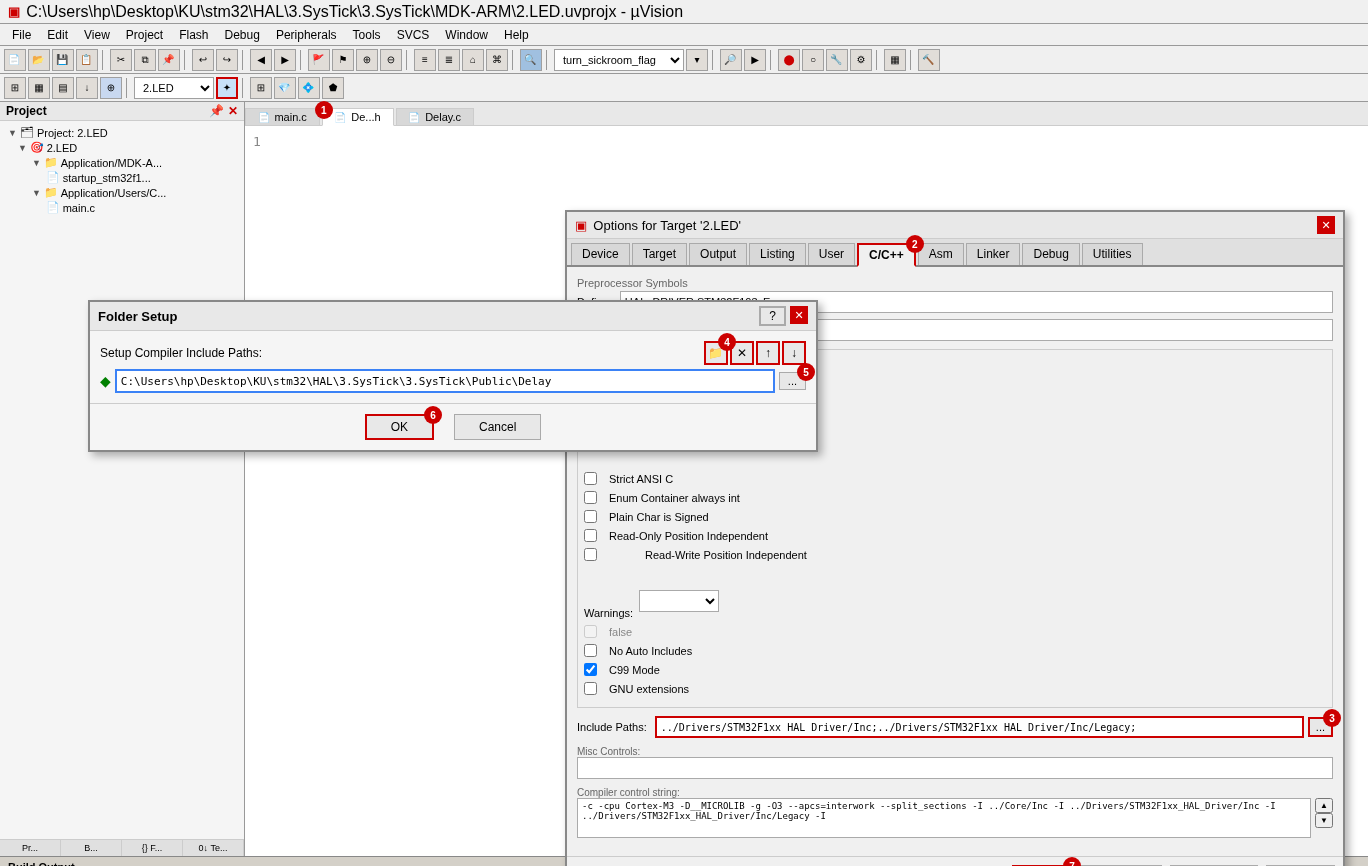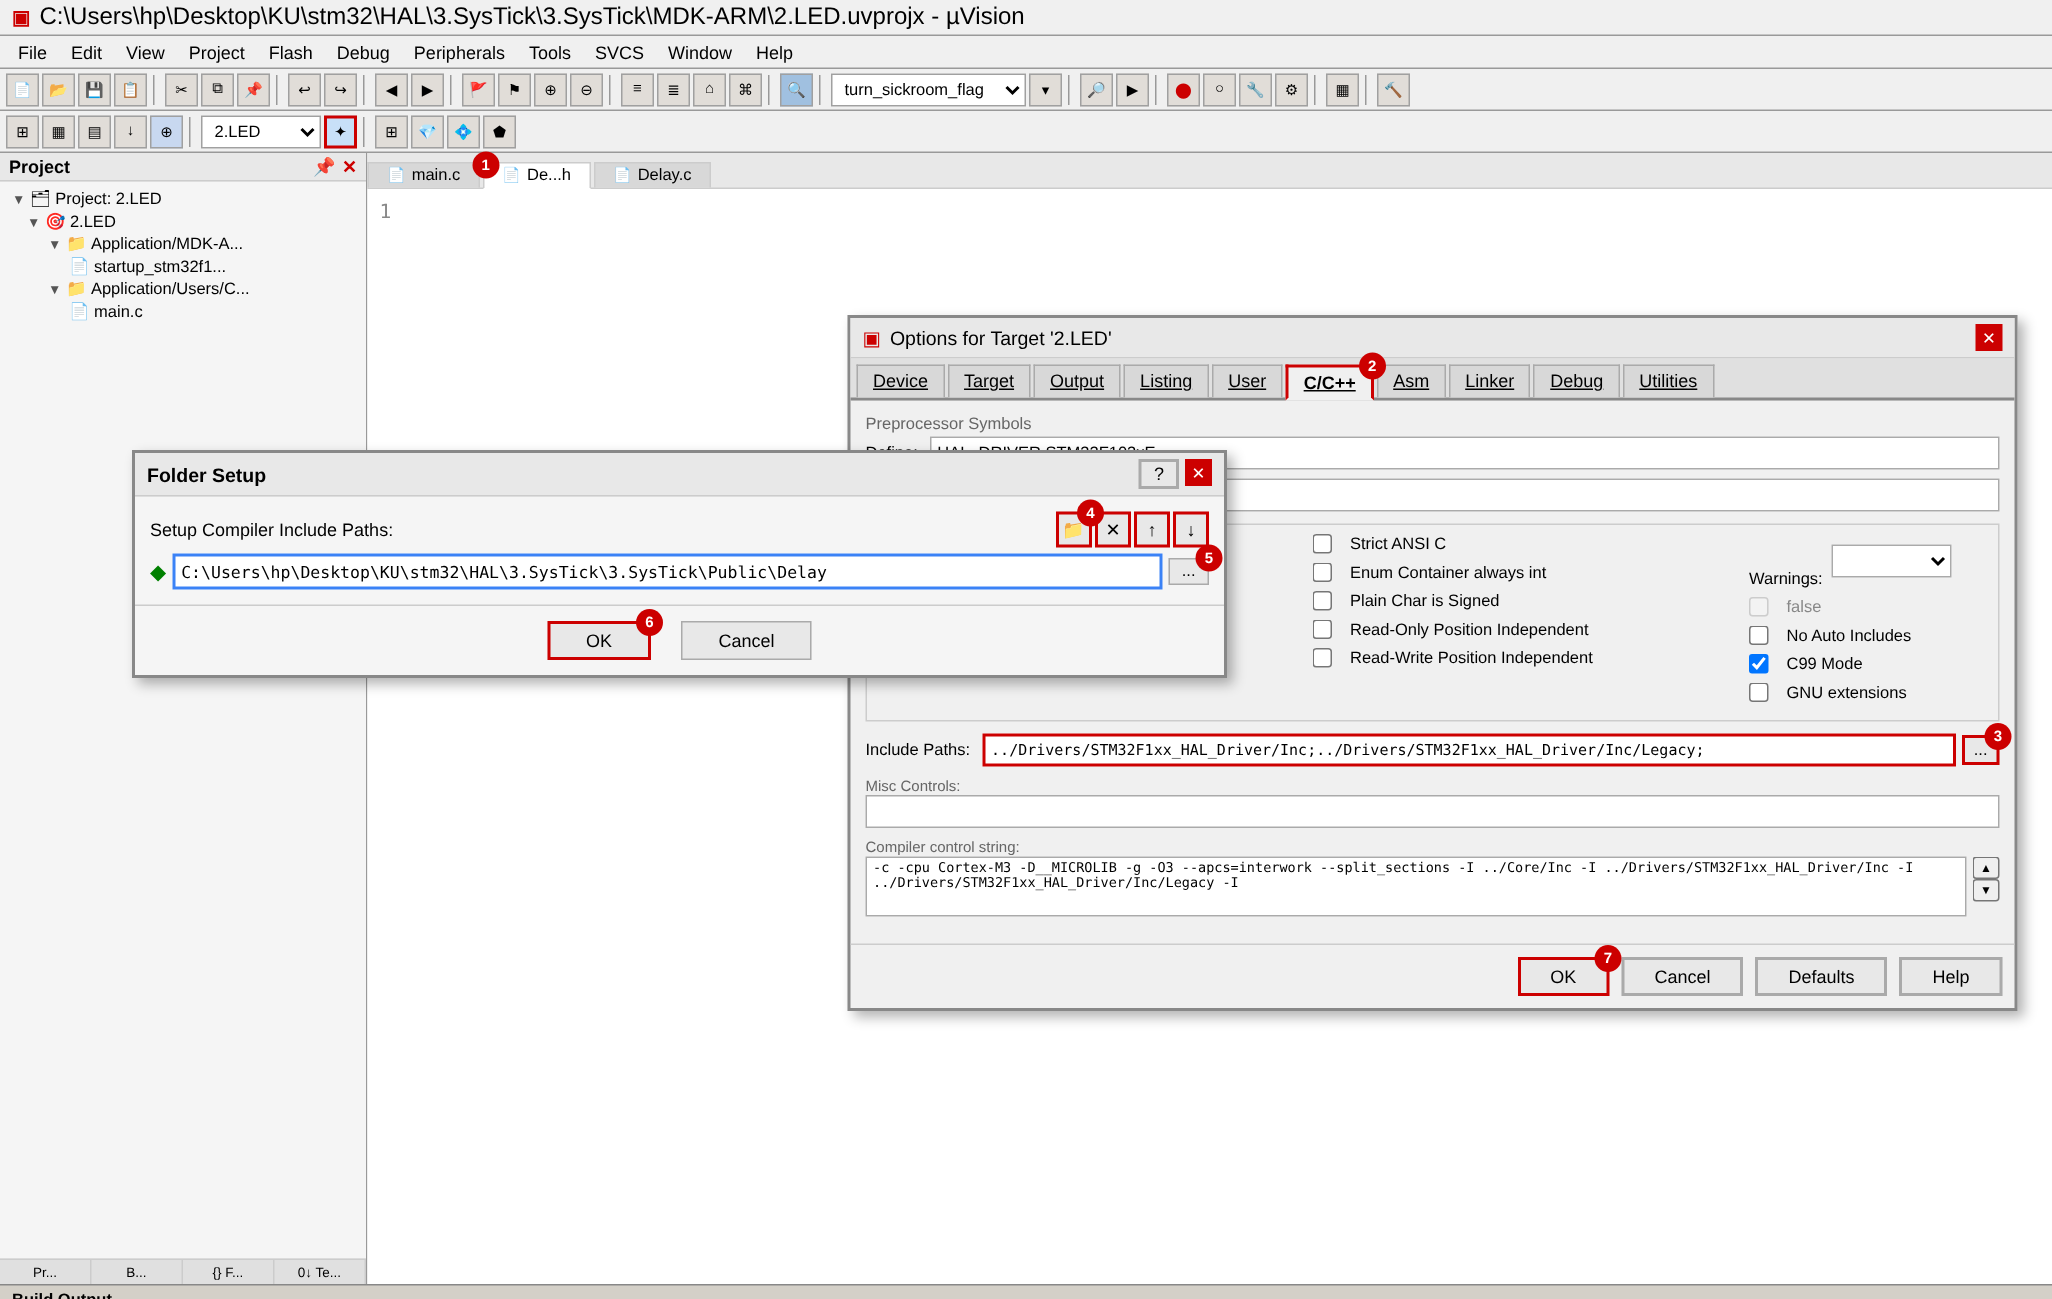--- a/index.html
+++ b/index.html
@@ -40,21 +40,21 @@
     .content-area { flex: 1; display: flex; flex-direction: column; background: #fff; }
     .tabs-bar { background: #e8e8e8; border-bottom: 1px solid #ccc; display: flex; align-items: flex-end; height: 24px; }
     .tab { padding: 2px 12px; border: 1px solid #ccc; border-bottom: none; background: #d8d8d8; cursor: pointer; font-size: 11px; margin-right: 2px; display: flex; align-items: center; gap: 4px; }
     .tab.active { background: white; border-bottom: 1px solid white; margin-bottom: -1px; }
     .editor-area { flex: 1; background: white; padding: 8px; font-family: monospace; font-size: 13px; position: relative; }
     .line-number { color: #888; padding-right: 12px; }
     .dialog { position: absolute; top: 210px; left: 565px; width: 780px; background: #f0f0f0; border: 2px solid #888; box-shadow: 4px 4px 8px rgba(0,0,0,0.3); z-index: 20; }
     .dialog-title { background: #e8e8e8; padding: 4px 8px; display: flex; align-items: center; justify-content: space-between; border-bottom: 1px solid #ccc; }
     .dialog-title-text { font-size: 13px; display: flex; align-items: center; gap: 6px; }
     .dialog-close { width: 18px; height: 18px; background: #c00; border: none; color: white; cursor: pointer; font-size: 11px; display: flex; align-items: center; justify-content: center; }
-    .dialog-tabs { display: flex; background: #e0e0e0; border-bottom: 2px solid #888; padding: 0 4px; padding-top: 4px; text-decoration: underline; }
+    .dialog-tabs { display: flex; background: #e0e0e0; border-bottom: 2px solid #888; padding: 0 4px; padding-top: 4px; }
     .dialog-tab { padding: 3px 10px; border: 1px solid #aaa; border-bottom: none; background: #d8d8d8; cursor: pointer; font-size: 12px; margin-right: 2px; }
     .dialog-tab.active { background: #f0f0f0; border-bottom: 1px solid #f0f0f0; margin-bottom: -2px; font-weight: bold; border: 2px solid #c00; border-bottom: 2px solid #f0f0f0; }
     .dialog-content { padding: 10px; }
     .dialog-footer { padding: 8px; display: flex; justify-content: flex-end; gap: 8px; border-top: 1px solid #ccc; }
     .dialog-btn { padding: 4px 20px; border: 2px solid #aaa; background: #e8e8e8; cursor: pointer; font-size: 12px; }
     .dialog-btn.primary { border: 2px solid #c00; }
     
     
     .cc-section { margin-bottom: 8px; }
     .cc-label { font-size: 11px; color: #666; margin-bottom: 2px; }
@@ -299,21 +299,21 @@
         <input class="cc-input" type="text" value="HAL_DRIVER,STM32F103xE" style="">
       </div>
       <div class="cc-row">
         <span style="font-size:11px; white-space:nowrap;">Undefine:</span>
         <input class="cc-input" type="text" value="" style="">
       </div>
     </div>
 
     <div class="cc-group">
       <span class="cc-group-title">Code Generation</span>
-      <div style="display:flex; gap:16px;">
+      <div style="display:flex; gap:16px;flex-direction:column;">
         <div style="flex:1;">
           <div class="cc-row">
             <span style="font-size:11px;">Execute-only Code</span>
           </div>
           <div class="cc-row">
             <span style="font-size:11px;">Optimization:</span>
             <select class="cc-dropdown" style="width:90px;">
               <option>-O3 (-O3)</option>
             </select>
           </div>
@@ -339,21 +339,21 @@
           <div class="cc-row">
             <input type="checkbox" class="cc-checkbox" style="">
             <span style="font-size:11px;">Plain Char is Signed</span>
           </div>
           <div class="cc-row">
             <input type="checkbox" class="cc-checkbox" style="">
             <span style="font-size:11px;">Read-Only Position Independent</span>
           </div>
           <div class="cc-row">
             <input type="checkbox" class="cc-checkbox" style="">
-            <span style="font-size:11px;">Read-Write Position Independent</span>
+            <span style="font-size:11px;margin-left:36px;">Read-Write Position Independent</span>
           </div>
         </div>
         <div style="width:160px;">
           <div class="warnings-section">
             <span style="font-size:11px;margin-top:24px;">Warnings:</span>
             <select class="cc-dropdown" style="width:80px;">
               <option></option>
             </select>
           </div>
           <div class="cc-row" style="margin-top:6px;">

